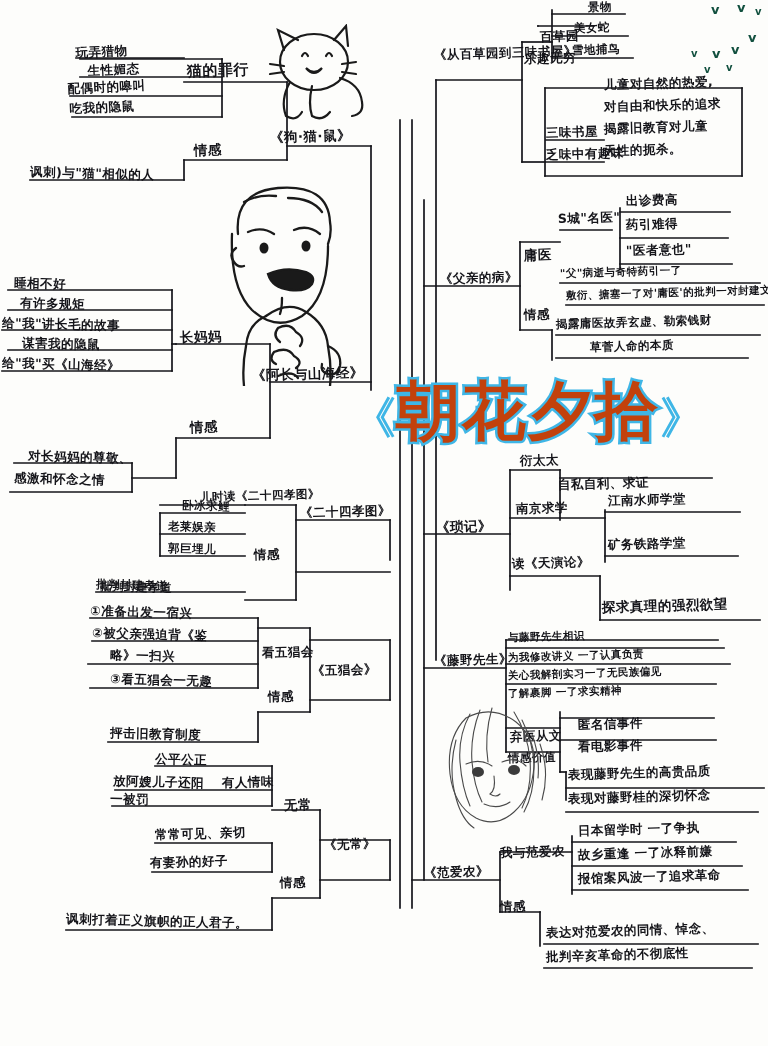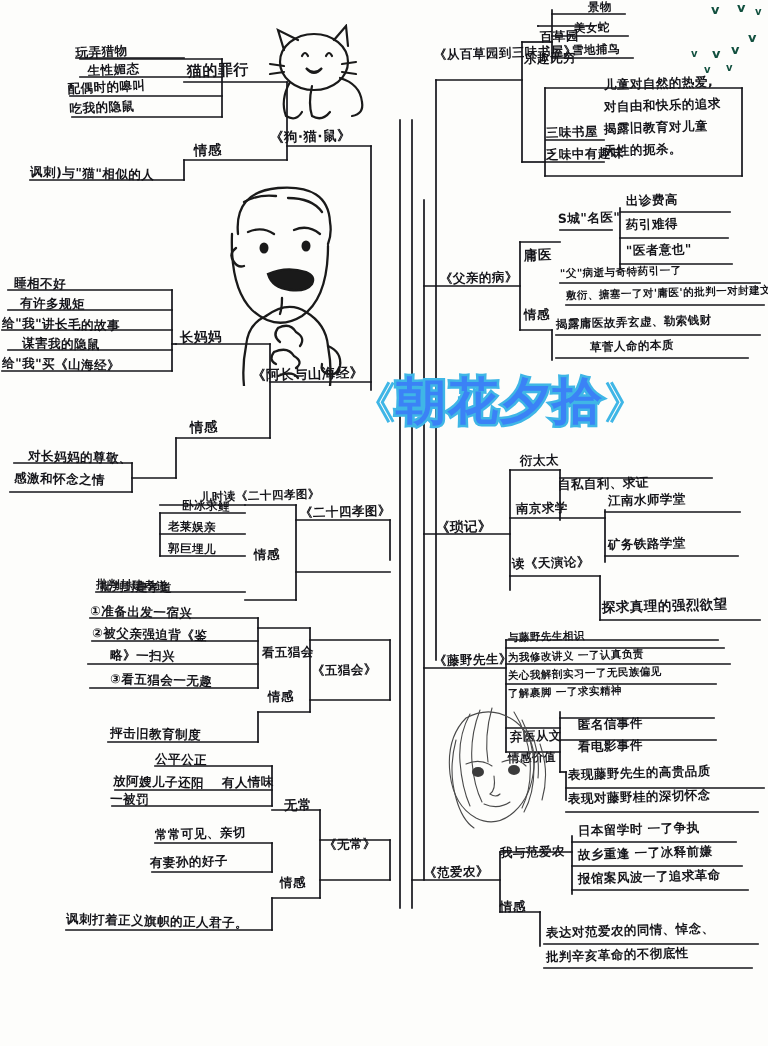--- a/index.html
+++ b/index.html
@@ -24,21 +24,21 @@
   .s11{font-size:11.5px;}
   .s12{font-size:12.5px;}
   .s13{font-size:13.5px;}
   .s14{font-size:15px;}
   .tilt1{transform:rotate(-1.6deg);}
   .tilt2{transform:rotate(-2.6deg);}
   .tilt3{transform:rotate(1.4deg);}
   svg.lines{position:absolute;left:0;top:0;width:768px;height:1046px;pointer-events:none;}
   .title-wrap{position:absolute;left:352px;top:368px;}
   .title-cn{
-    font-size:50px;font-weight:700;color:#3b82f6;
+    font-size:64px;font-weight:700;color:#c2410c;
     -webkit-text-stroke:5px #3fb6e6;
     paint-order:stroke fill;
     letter-spacing:2px;
     font-family:"DejaVu Sans","Liberation Sans",sans-serif;
   }
   .brk{color:#3fb6e6;font-size:44px;font-weight:700;-webkit-text-stroke:0;}
   .doodle{position:absolute;}
   .green{position:absolute;color:#12503f;font-size:13px;font-weight:700;font-family:"DejaVu Sans",sans-serif;}
 </style>
 </head>

